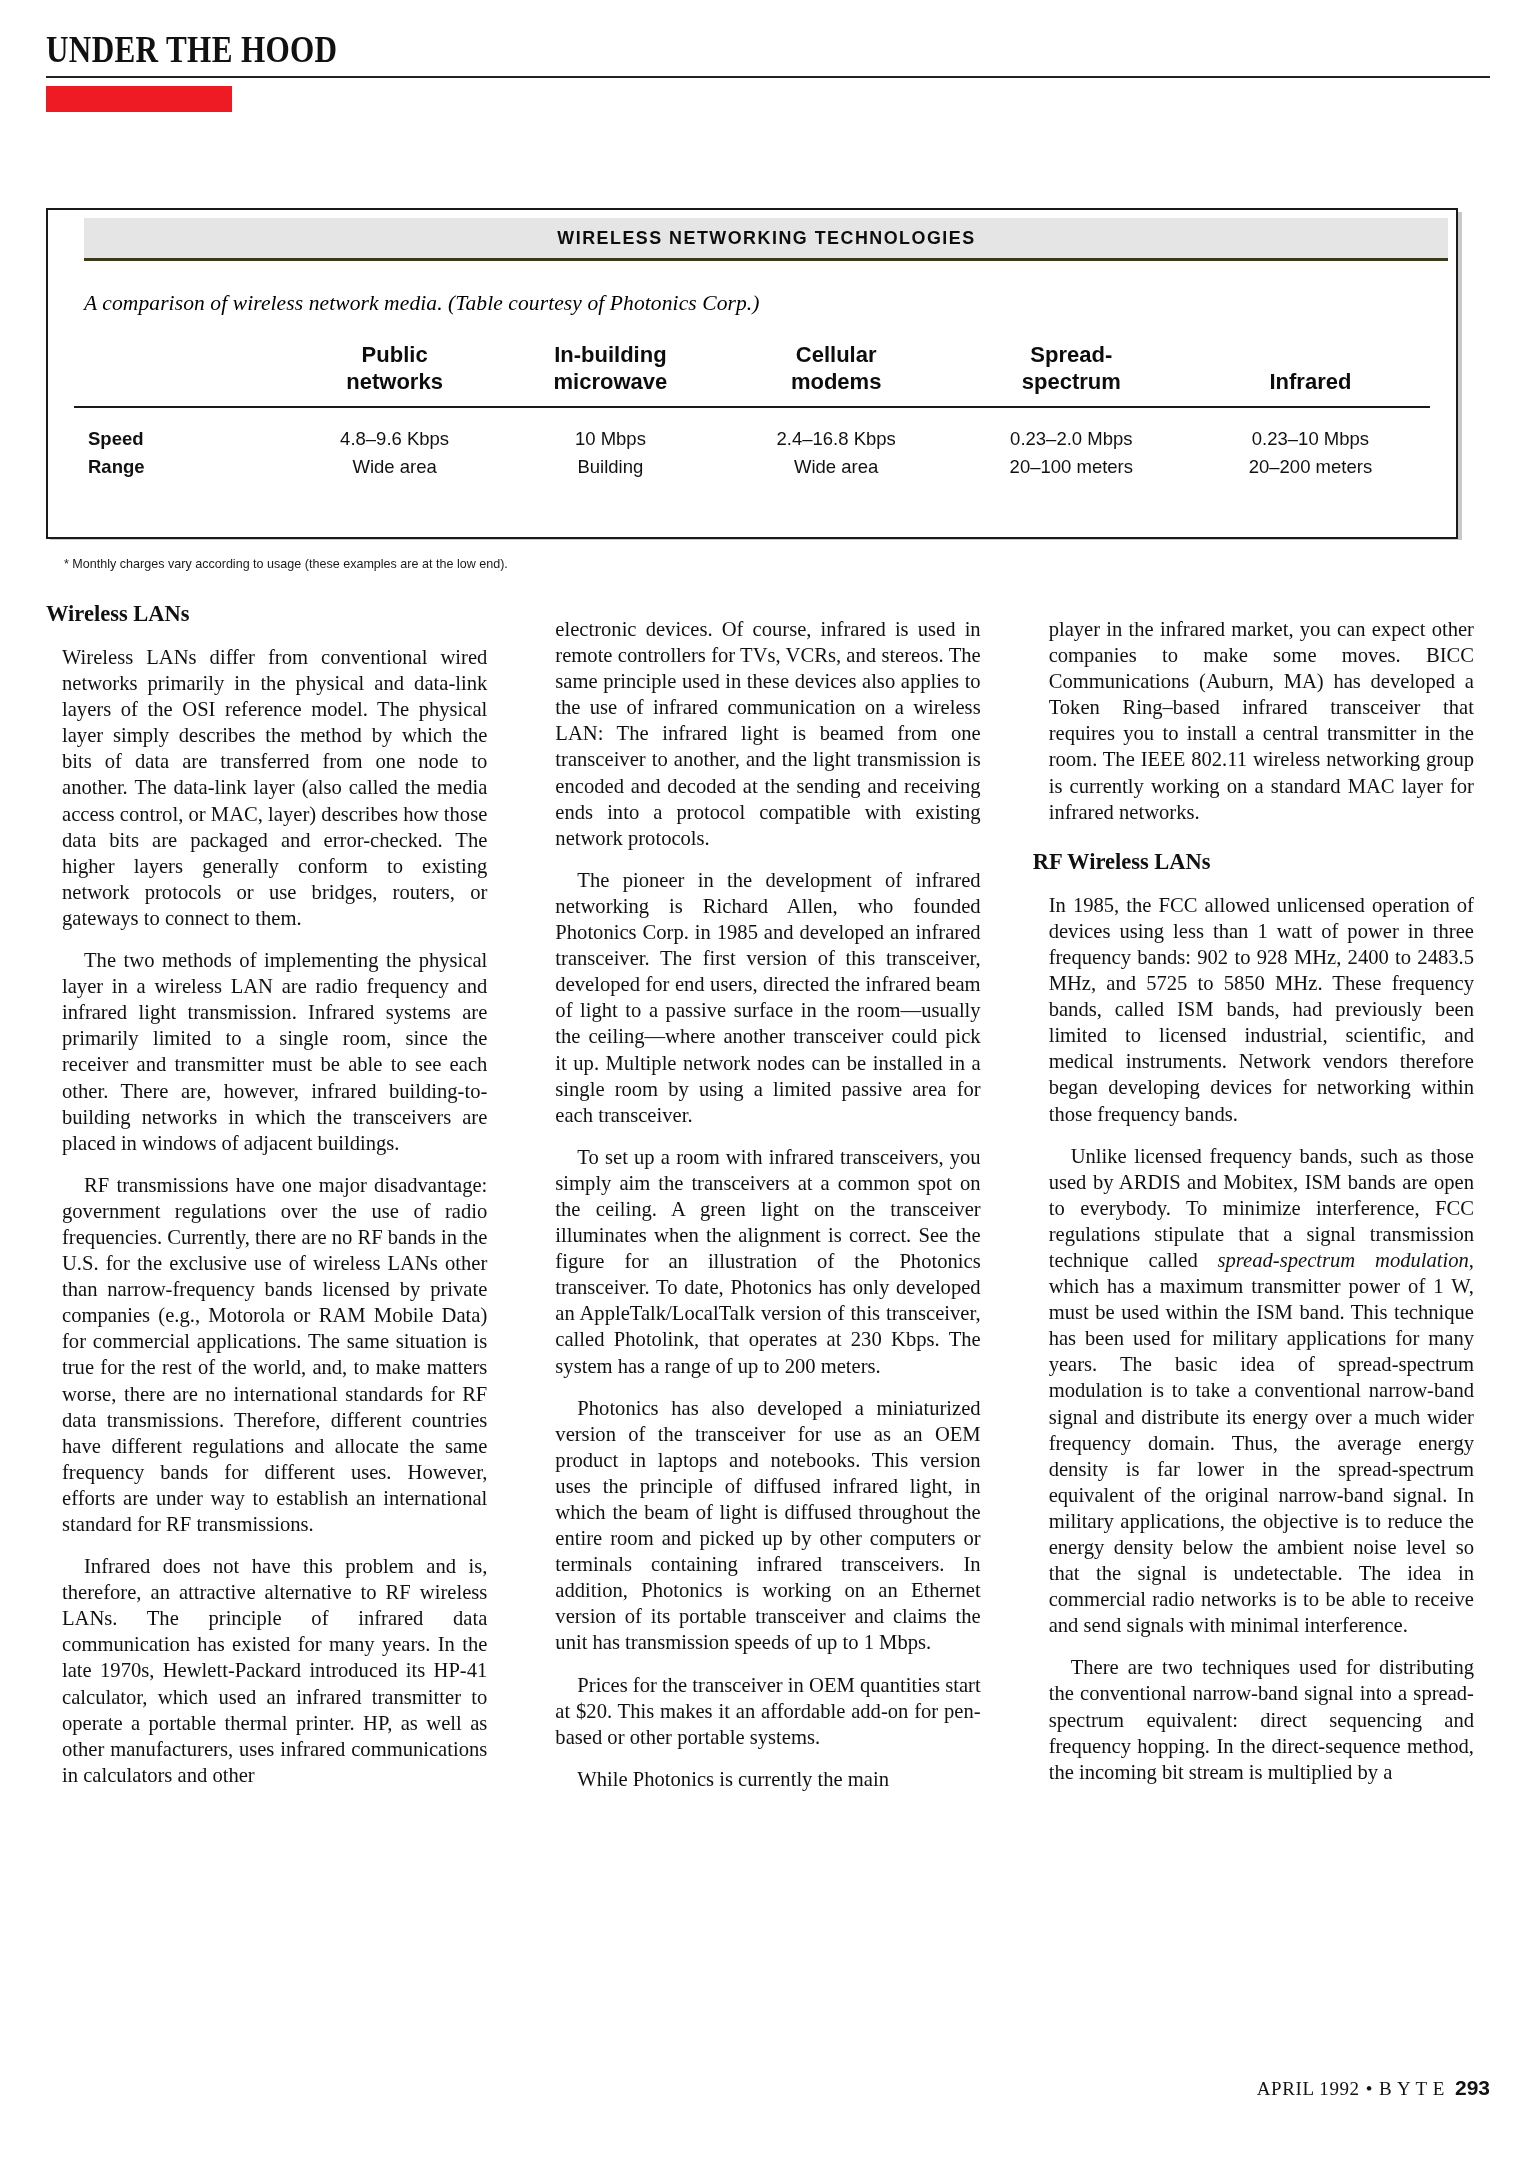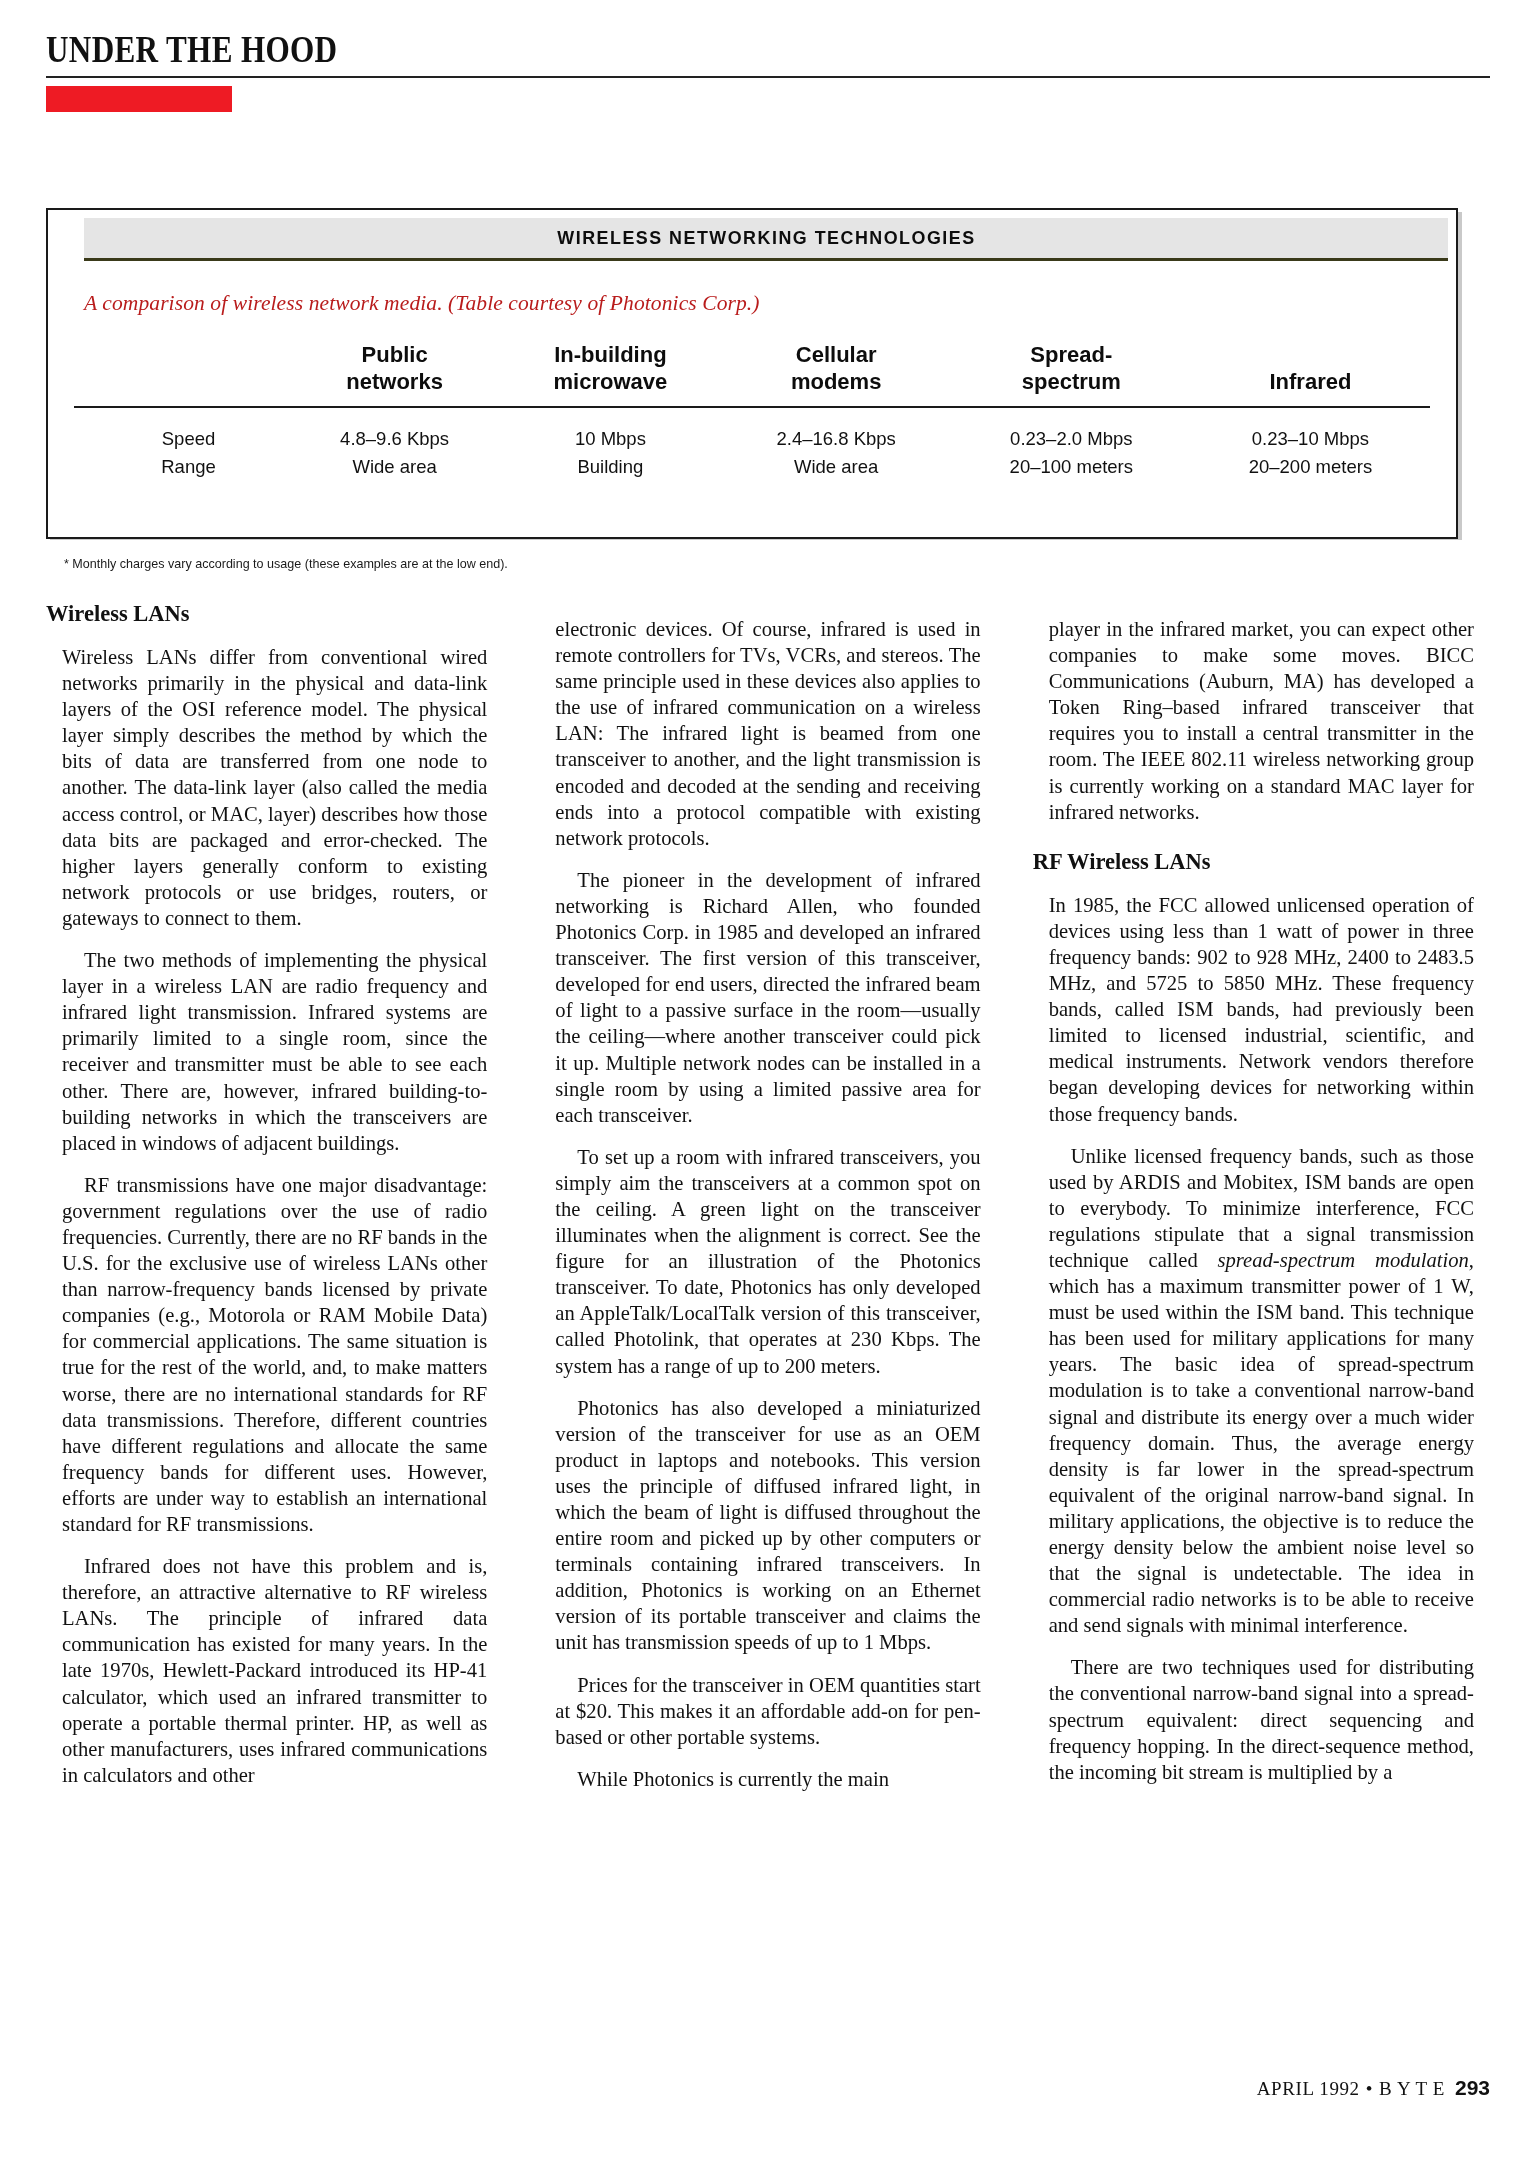--- a/index.html
+++ b/index.html
@@ -91,21 +91,21 @@
     font-size: 19px;
     letter-spacing: 1.6px;
     color: #0d0d0d;
     transform: scaleX(0.94);
   }
 
   .fig-caption {
     font-family: "Liberation Serif", serif;
     font-style: italic;
     font-size: 21.5px;
-    color: #b91c1c;
+    color: #000000;
     margin: 30px 0 0 36px;
     letter-spacing: 0.1px;
   }
 
   .tbl {
     margin: 26px 26px 0 26px;
     width: calc(100% - 52px);
     border-collapse: collapse;
     font-family: "Liberation Sans", sans-serif;
   }
@@ -122,22 +122,22 @@
   .tbl th.rowhead-blank { width: 215px; }
   .tbl thead tr { border-bottom: 2.5px solid #1a1a1a; }
   .tbl td {
     font-size: 18.5px;
     text-align: center;
     padding: 3px 0;
     color: #111111;
   }
   .tbl tbody tr:first-child td { padding-top: 20px; }
   .tbl td.rowhead {
-    text-align: center;
-    font-weight: normal;
+    text-align: left;
+    font-weight: bold;
     padding-left: 14px;
   }
   .fig-bottompad { height: 56px; }
 
   .fig-footnote {
     position: absolute;
     left: 64px;
     top: 556px;
     font-family: "Liberation Sans", sans-serif;
     font-size: 13.5px;

